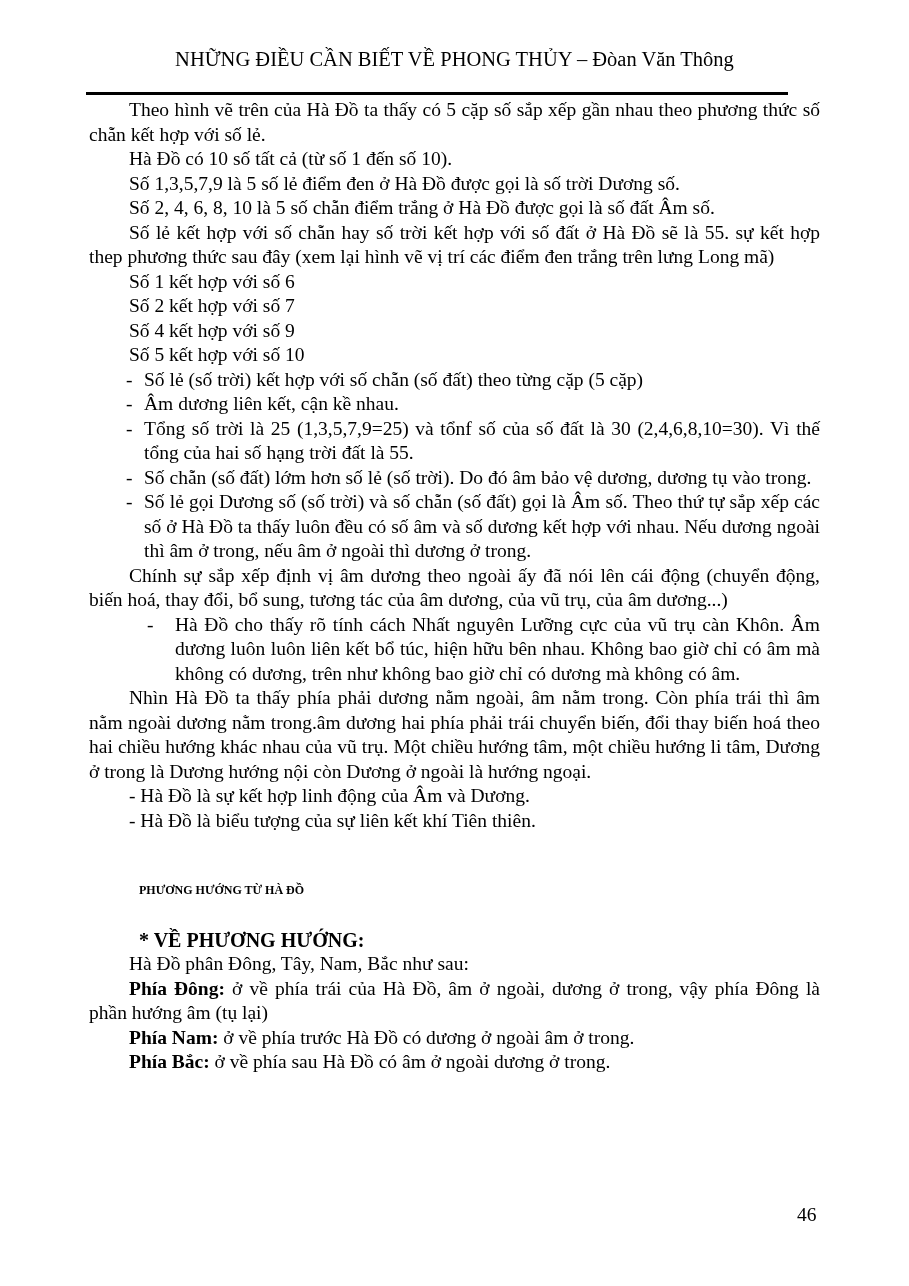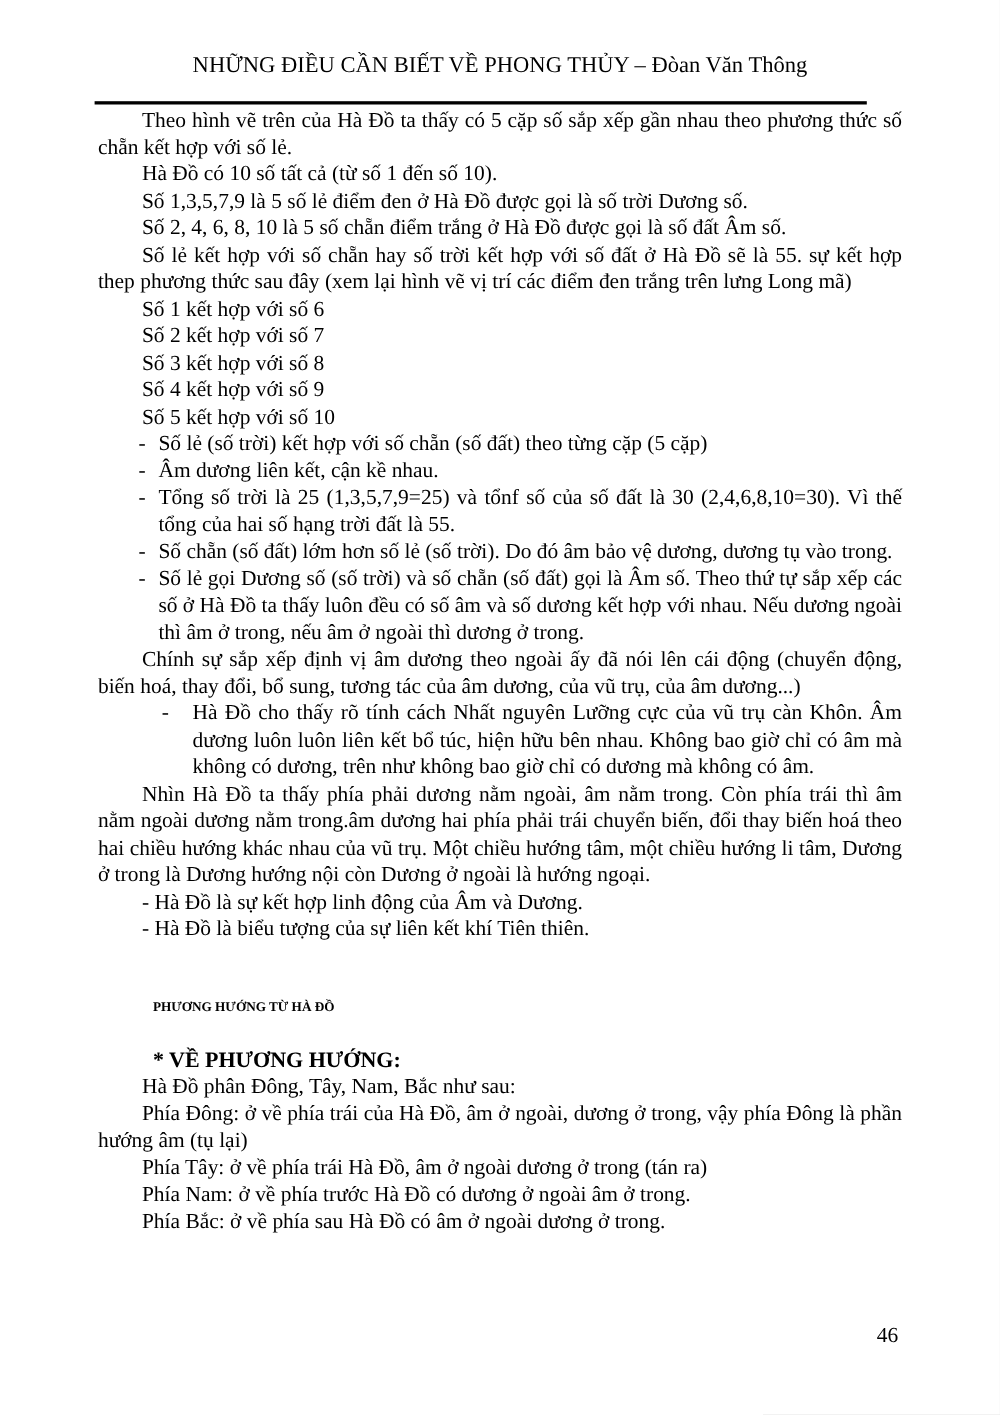--- a/index.html
+++ b/index.html
@@ -64,21 +64,21 @@
     text-indent: 50px;
     margin-top: 45px !important;
     font-size: 12px;
   }
   .sub-heading {
     font-weight: bold;
     text-indent: 50px;
     margin-top: 25px !important;
     font-size: 20px;
   }
-  .dir-label { font-weight: normal; }
+  .dir-label { font-weight: bold; }
   .page-number {
     position: absolute;
     top: 1203px;
     left: 797px;
   }
 </style>
 </head>
 <body>
 
 <div class="page">
@@ -89,21 +89,20 @@
   <div class="content">
 
     <p class="ind">Theo hình vẽ trên của Hà Đồ ta thấy có 5 cặp số sắp xếp gần nhau theo phương thức số chẵn kết hợp với số lẻ.</p>
     <p class="ind">Hà Đồ có 10 số tất cả (từ số 1 đến số 10).</p>
     <p class="ind">Số 1,3,5,7,9 là 5 số lẻ điểm đen ở Hà Đồ được gọi là số trời Dương số.</p>
     <p class="ind">Số 2, 4, 6, 8, 10 là 5 số chẵn điểm trắng ở Hà Đồ được gọi là số đất Âm số.</p>
     <p class="ind">Số lẻ kết hợp với số chẵn hay số trời kết hợp với số đất ở Hà Đồ sẽ là 55. sự kết hợp thep phương thức sau đây (xem lại hình vẽ vị trí các điểm đen trắng trên lưng Long mã)</p>
 
     <p class="ind">Số 1 kết hợp với số 6</p>
     <p class="ind">Số 2 kết hợp với số 7</p>
-    <p class="ind">Số 3 kết hợp với số 8</p>
     <p class="ind">Số 4 kết hợp với số 9</p>
     <p class="ind">Số 5 kết hợp với số 10</p>
 
 
     <div class="bullet">
       <span class="marker">-</span>
       <span>Số lẻ (số trời) kết hợp với số chẵn (số đất) theo từng cặp (5 cặp)</span>
     </div>
     <div class="bullet">
       <span class="marker">-</span>
@@ -133,21 +132,20 @@
 
     <p class="ind">- Hà Đồ là sự kết hợp linh động của Âm và Dương.</p>
     <p class="ind">- Hà Đồ là biểu tượng của sự liên kết khí Tiên thiên.</p>
 
     <p class="section-heading">PHƯƠNG HƯỚNG TỪ HÀ ĐỒ</p>
     <p class="sub-heading">* VỀ PHƯƠNG HƯỚNG:</p>
 
     <p class="ind">Hà Đồ phân Đông, Tây, Nam, Bắc như sau:</p>
 
     <p class="ind"><b class="dir-label">Phía Đông:</b><span> ở về phía trái của Hà Đồ, âm ở ngoài, dương ở trong, vậy phía Đông là phần hướng âm (tụ lại)</span></p>
-    <p class="ind"><b class="dir-label">Phía Tây:</b><span> ở về phía trái Hà Đồ, âm ở ngoài dương ở trong (tán ra)</span></p>
     <p class="ind"><b class="dir-label">Phía Nam:</b><span> ở về phía trước Hà Đồ có dương ở ngoài âm ở trong.</span></p>
     <p class="ind"><b class="dir-label">Phía Bắc:</b><span> ở về phía sau Hà Đồ có âm ở ngoài dương ở trong.</span></p>
 
   </div>
 
   <div class="page-number">46</div>
 
 </div>
 
 </body></html>

